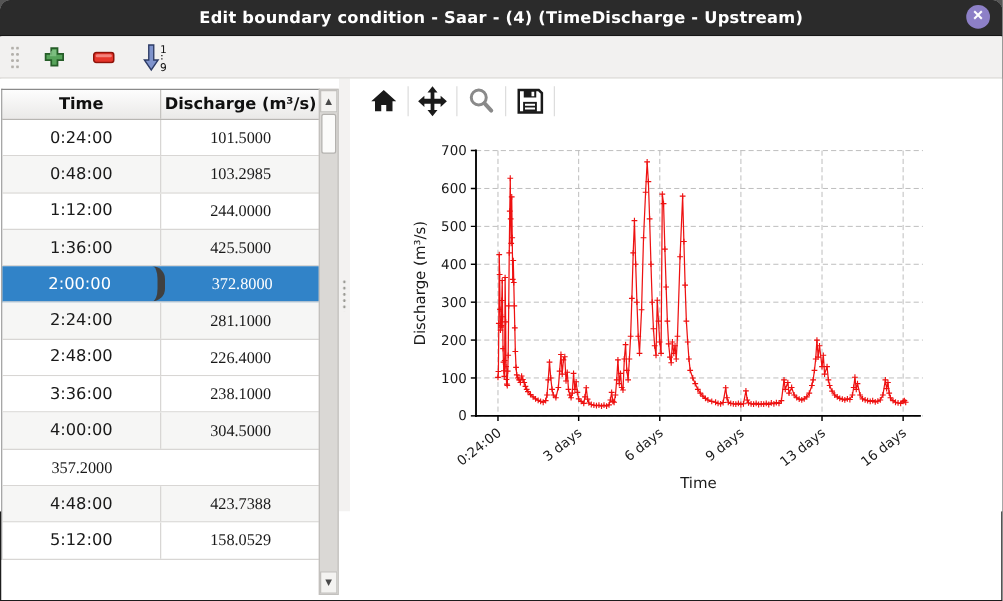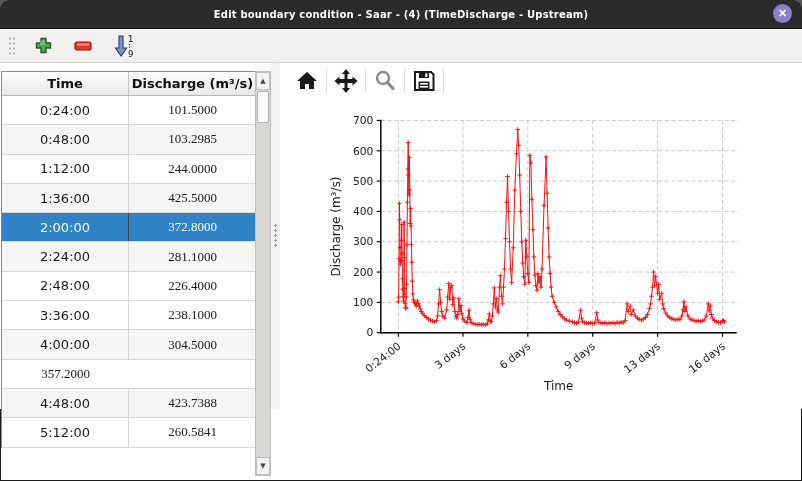--- a/index.html
+++ b/index.html
@@ -1,21 +1,21 @@
 <!DOCTYPE html>
 <html><head>
 <meta charset="utf-8">
 <style>
   html,body{margin:0;padding:0;background:#555;font-family:"DejaVu Sans","Liberation Sans",sans-serif;}
   .window{width:802px;height:481px;position:relative;border-radius:9px 9px 0 0;overflow:hidden;
           background:#fff;box-shadow:0 0 0 1px #1d1d1d inset;}
   
   .titlebar{height:28px;background:#2b2b2b;border-radius:8px 8px 0 0;display:flex;align-items:center;
             justify-content:center;position:relative;border-bottom:1px solid #161616;}
-  .titlebar .title{color:#fff;font-size:10px;font-weight:bold;letter-spacing:.2px;}
+  .titlebar .title{color:#fff;font-size:13px;font-weight:bold;letter-spacing:.2px;}
   .close-btn{position:absolute;right:10px;top:4px;width:19px;height:19px;border-radius:50%;
              background:#8d80c7;color:#fff;font-size:11px;font-weight:bold;display:flex;
              align-items:center;justify-content:center;cursor:pointer;border:none;line-height:1;}
   
   .toolbar{height:33px;background:#f2f1f0;border-bottom:1px solid #d4d2ce;display:flex;
            align-items:center;padding:0 6px;gap:14px;}
   .grip{width:8px;height:20px;margin-left:2px;
         background-image:radial-gradient(circle,#b3b0ab 1px,transparent 1.2px);
         background-size:4px 5px;}
   .tb-btn{width:26px;height:26px;display:flex;align-items:center;justify-content:center;
@@ -30,21 +30,21 @@
   .th{font-weight:bold;font-size:13px;color:#101010;display:flex;align-items:center;justify-content:center;}
   .th.time{width:126px;border-right:1px solid #c5c3c0;}
   .th.q{width:127px;}
   .trow{display:flex;height:28.3px;border-bottom:1px solid #d8d6d4;background:#fff;cursor:default;}
   .trow.alt{background:#f6f6f5;}
   .trow .cell{font-size:13px;color:#1a1a1a;display:flex;align-items:center;justify-content:center;}
   .trow .cell.time{width:126px;border-right:1px solid #d8d6d4;}
   .trow .cell.q{width:127px;font-family:Liberation Serif, serif;}
   .trow.selected{background:#3183c8;}
   .trow.selected .cell{color:#fff;}
-  .trow.selected .cell.time{border-right:1px solid #404040;}
+  .trow.selected .cell.time{border-right:6px solid #404040;border-radius:10px;}
   
   .vscroll{position:absolute;right:0;top:8px;width:16px;height:405px;background:#dad8d5;
            border:1px solid #c2c0bd;box-sizing:border-box;display:flex;flex-direction:column;}
   .sb-btn{height:16px;background:#f4f3f1;border:1px solid #c2c0bd;display:flex;align-items:center;
           justify-content:center;font-size:7px;color:#4a4a4a;cursor:pointer;}
   .sb-thumb{height:30px;margin:1px;background:#fbfbfa;border:1px solid #b3b1ae;border-radius:2px;cursor:grab;}
   .sb-track{flex:1;}
   
   .splitter{width:9px;background:#f3f2f1;cursor:col-resize;display:flex;align-items:center;justify-content:center;}
   .splitter .dots{width:3px;height:26px;
@@ -142,21 +142,21 @@
             </div>
             <div class="trow">
               <div class="cell q">357.2000</div>
             </div>
             <div class="trow alt">
               <div class="cell time">4:48:00</div>
               <div class="cell q">423.7388</div>
             </div>
             <div class="trow">
               <div class="cell time">5:12:00</div>
-              <div class="cell q">260.5841</div>
+              <div class="cell q">158.0529</div>
             </div>
           </div>
       </div>
       <div class="vscroll">
         <div class="sb-btn">
           <span>▲</span>
         </div>
         <div class="sb-thumb"></div>
         <div class="sb-track"></div>
         <div class="sb-btn">

